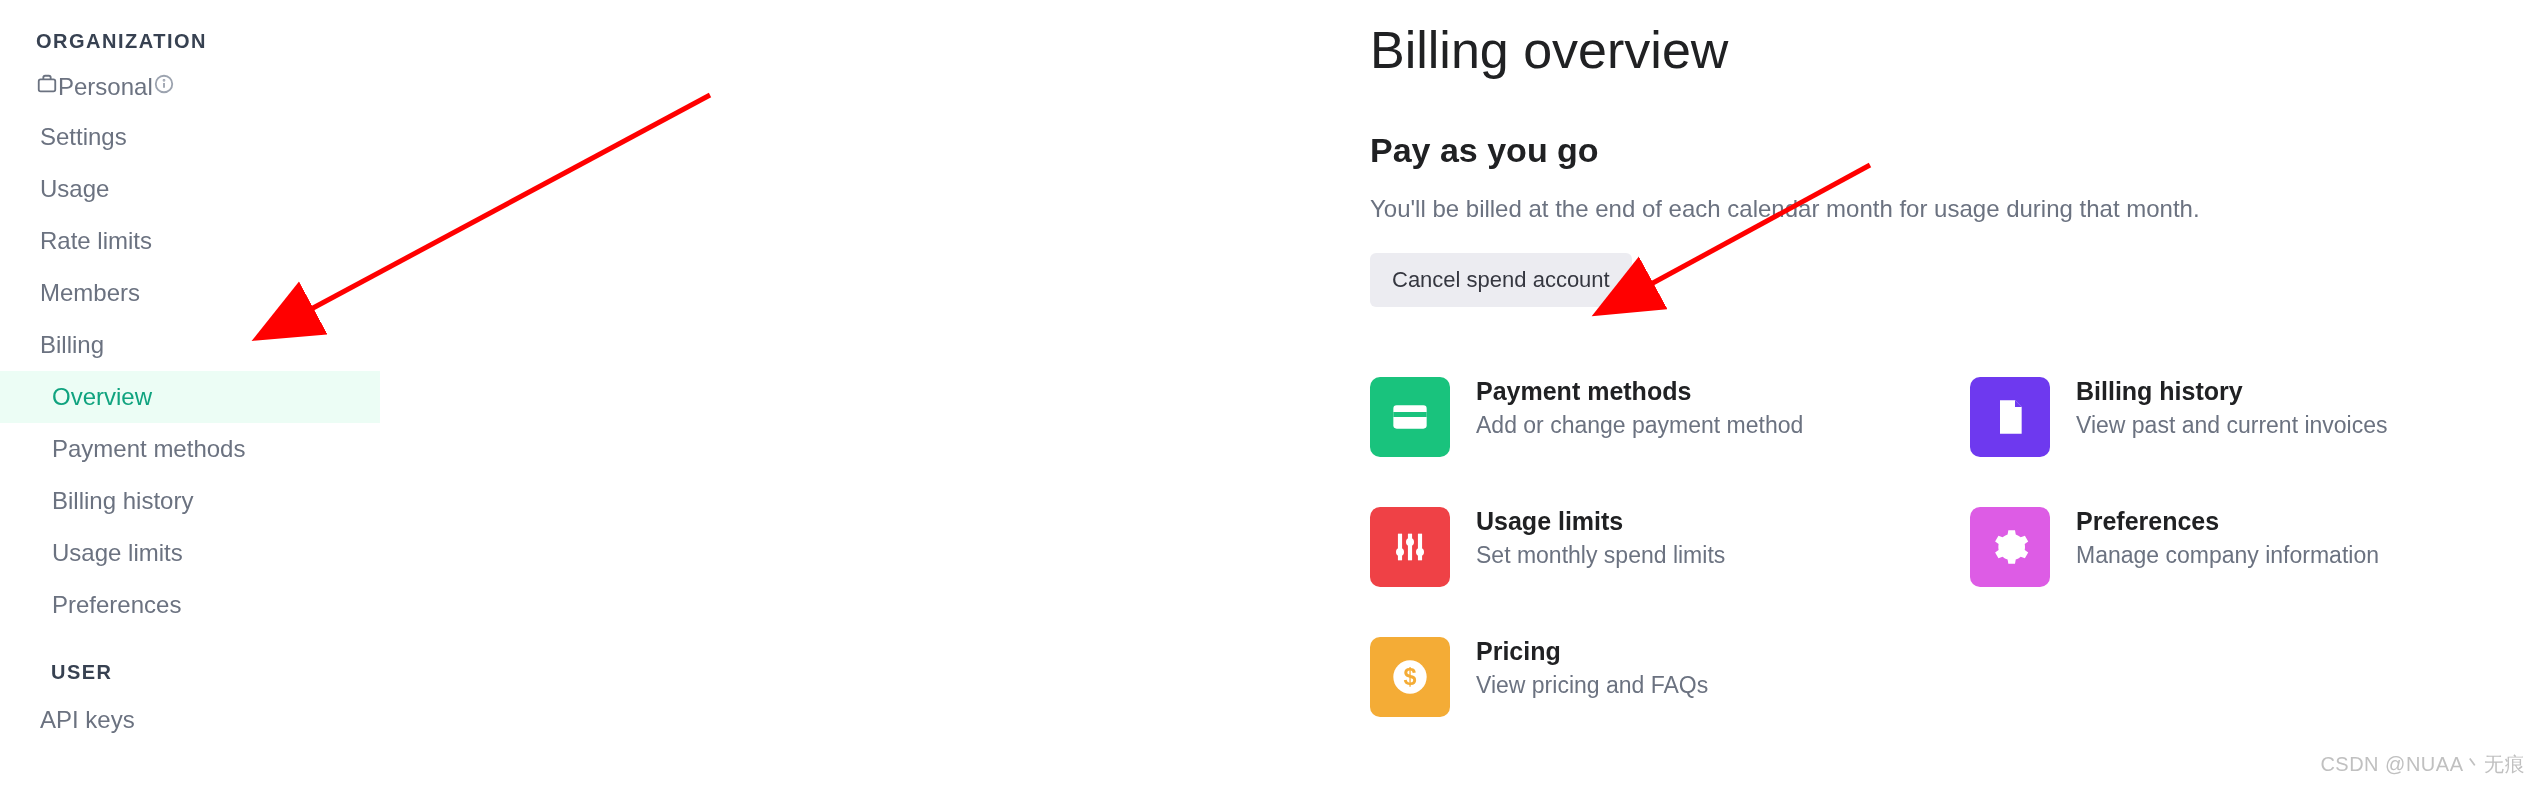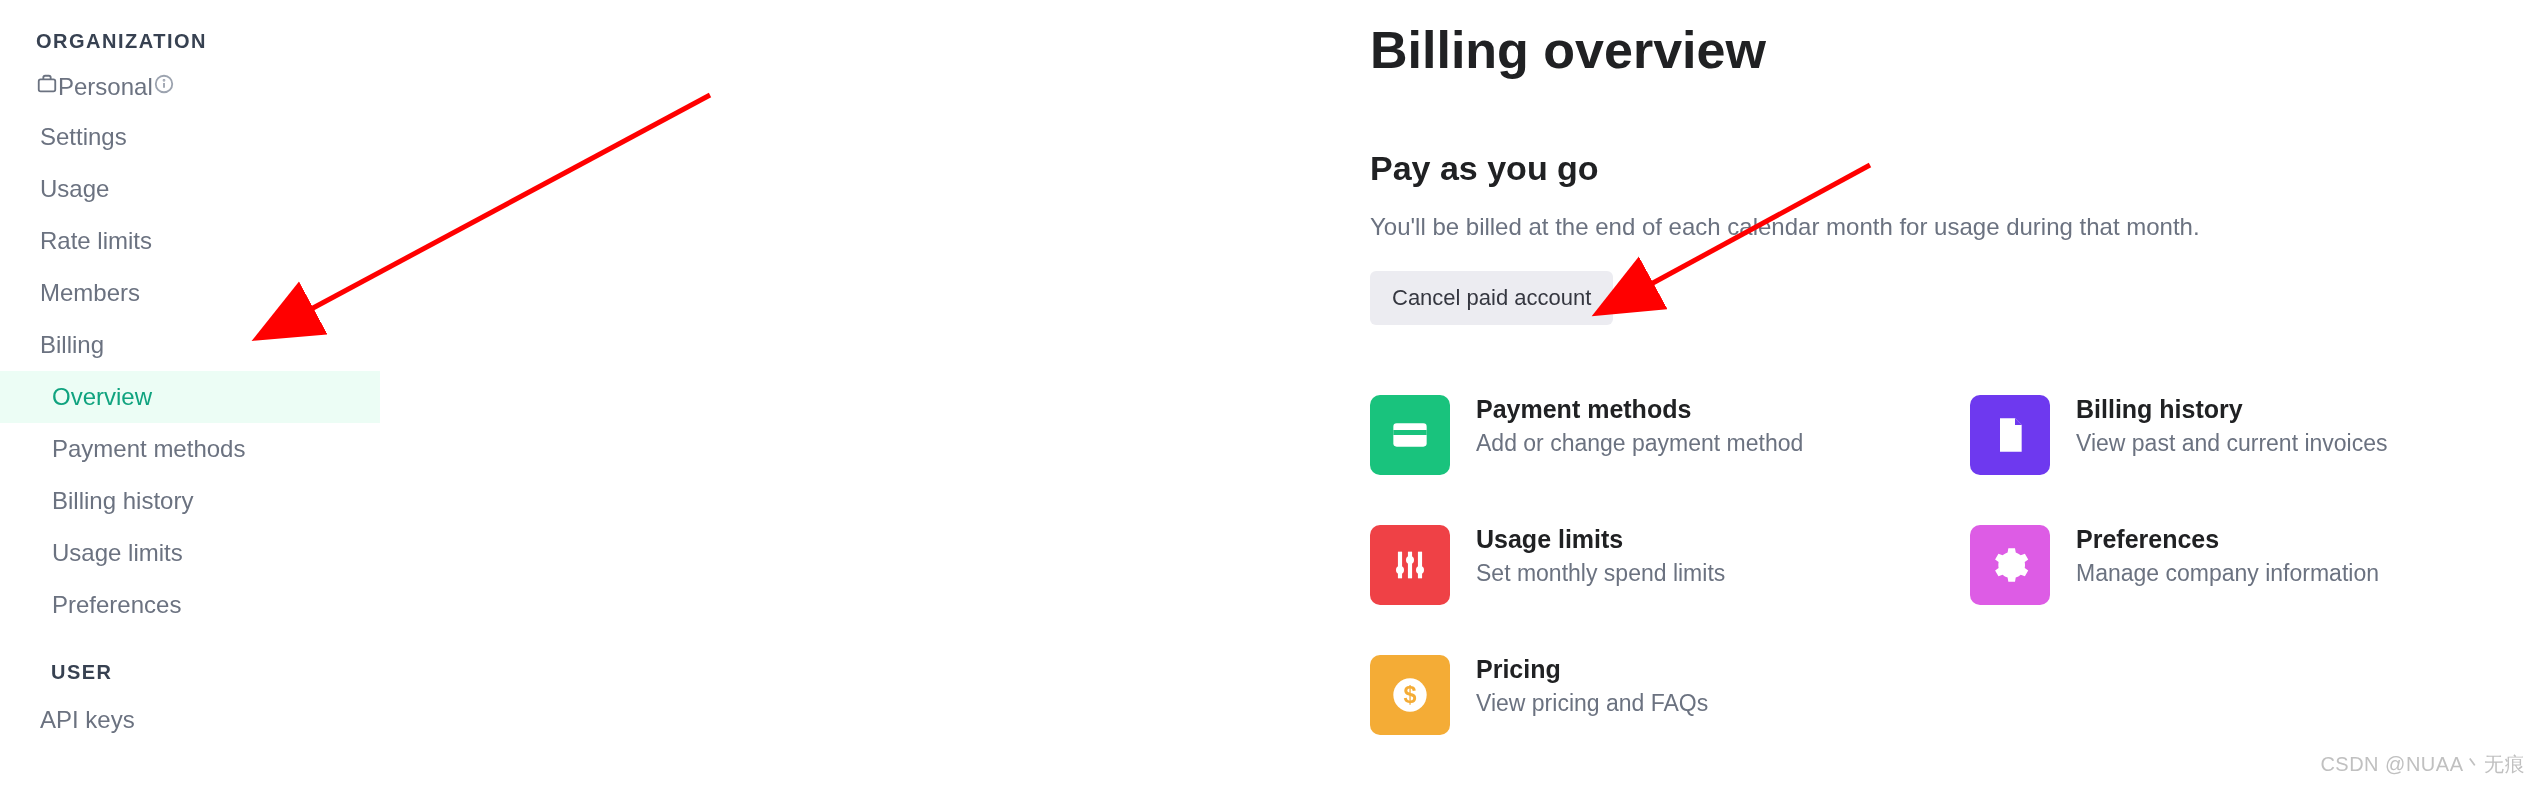--- a/index.html
+++ b/index.html
@@ -56,23 +56,23 @@
 
   
   .main {
     position: absolute;
     left: 1370px;
     top: 20px;
     width: 1100px;
   }
   .page-title {
     font-size: 52px;
-    font-weight: 700;
+    font-weight: 400;
     color: #202123;
-    margin-bottom: 69px;
+    margin-bottom: 51px;
   }
   .section-title {
     font-size: 34px;
     font-weight: 700;
     color: #202123;
     margin-bottom: 25px;
   }
   .section-desc {
     font-size: 24px;
     color: #6b7280;
@@ -180,21 +180,21 @@
   <div class="user-header">USER</div>
   <div class="nav-item">API keys</div>
 </nav>
 
 <main class="main">
   <h1 class="page-title">Billing overview</h1>
 
   <h2 class="section-title">Pay as you go</h2>
   <p class="section-desc">You'll be billed at the end of each calendar month for usage during that month.</p>
 
-  <button class="cancel-btn">Cancel paid account</button>
+  <button class="cancel-btn">Cancel spend account</button>
 
   <div class="cards">
 
     <div class="card">
       <div class="card-icon ic-green">
         <svg viewBox="0 0 24 24">
             <rect x="2" y="5" width="20" height="14" rx="2"></rect>
             <rect x="2" y="9" width="20" height="3" fill="#19c37d"></rect>
           </svg>
       </div>

